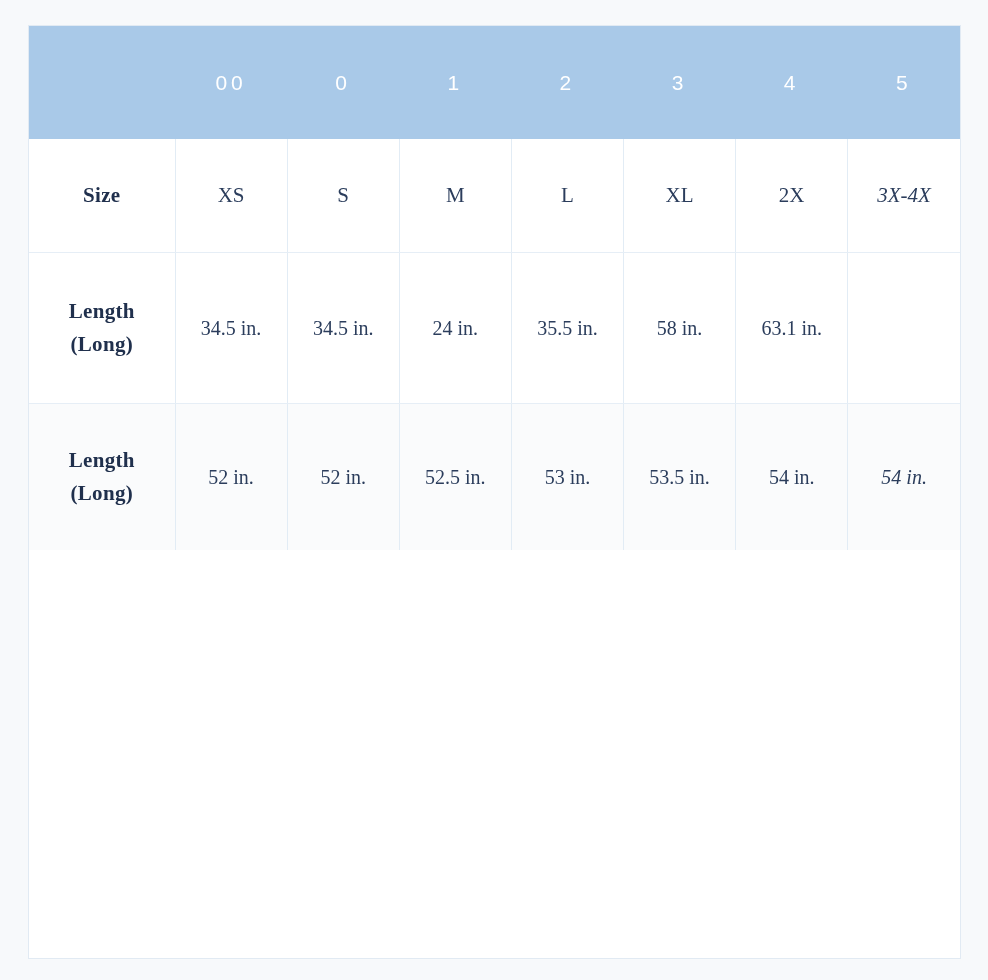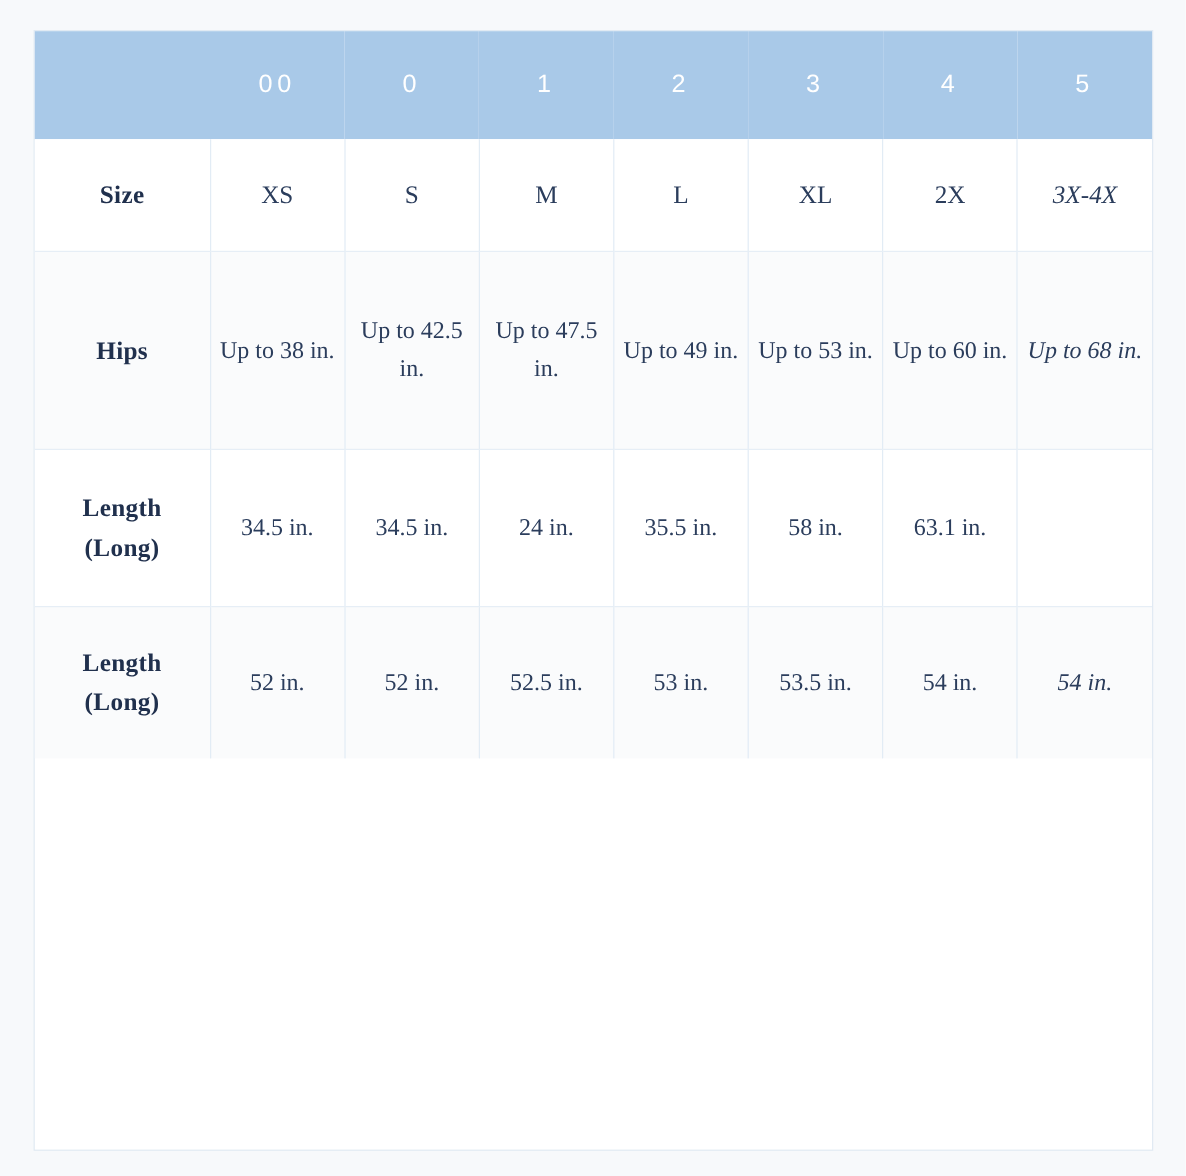--- a/index.html
+++ b/index.html
@@ -31,42 +31,42 @@
     table-layout: fixed;
   }
 
   table.size-table col.c-label { width: 146px; }
   table.size-table col.c-data  { width: 112.14px; }
 
   
   thead tr.head-row th {
     background: #a9c9e8;
     color: #ffffff;
-    height: 90px;
+    height: 113px;
     font-family: "Liberation Sans", "DejaVu Sans", sans-serif;
     font-size: 21px;
     font-weight: 400;
     letter-spacing: 4px;
     text-align: center;
     vertical-align: middle;
     border: none;
     padding: 0;
   }
   thead tr.head-row th.corner {
     letter-spacing: 0;
   }
 
   
   tbody td, tbody th {
     border-right: 1px solid #e2ecf5;
     border-bottom: 1px solid #e6eef6;
     text-align: center;
     vertical-align: middle;
     color: #2b3d5c;
-    padding: 0 4px;
+    padding: 10px 4px;
     line-height: 1.55;
     font-size: 20px;
     font-weight: 400;
   }
   tbody td:last-child, tbody th:last-child {
     border-right: none;
     font-style: italic;
   }
   tbody tr:last-child td, tbody tr:last-child th {
     border-bottom: none;
@@ -128,30 +128,20 @@
         <td>S</td>
         <td>M</td>
         <td>L</td>
         <td>XL</td>
         <td>2X</td>
         <td>3X-4X</td>
       </tr>
 
 
 
-      <tr class="r-hips">
-        <th class="row-label">Hips</th>
-        <td>Up to 38 in.</td>
-        <td>Up to 42.5 in.</td>
-        <td>Up to 47.5 in.</td>
-        <td>Up to 49 in.</td>
-        <td>Up to 53 in.</td>
-        <td>Up to 60 in.</td>
-        <td>Up to 68 in.</td>
-      </tr>
 
       <tr class="r-lshort">
         <th class="row-label">
           <span class="label-line">Length</span>
           <span class="label-line">(Long)</span>
         </th>
         <td>34.5 in.</td>
         <td>34.5 in.</td>
         <td>24 in.</td>
         <td>35.5 in.</td>

